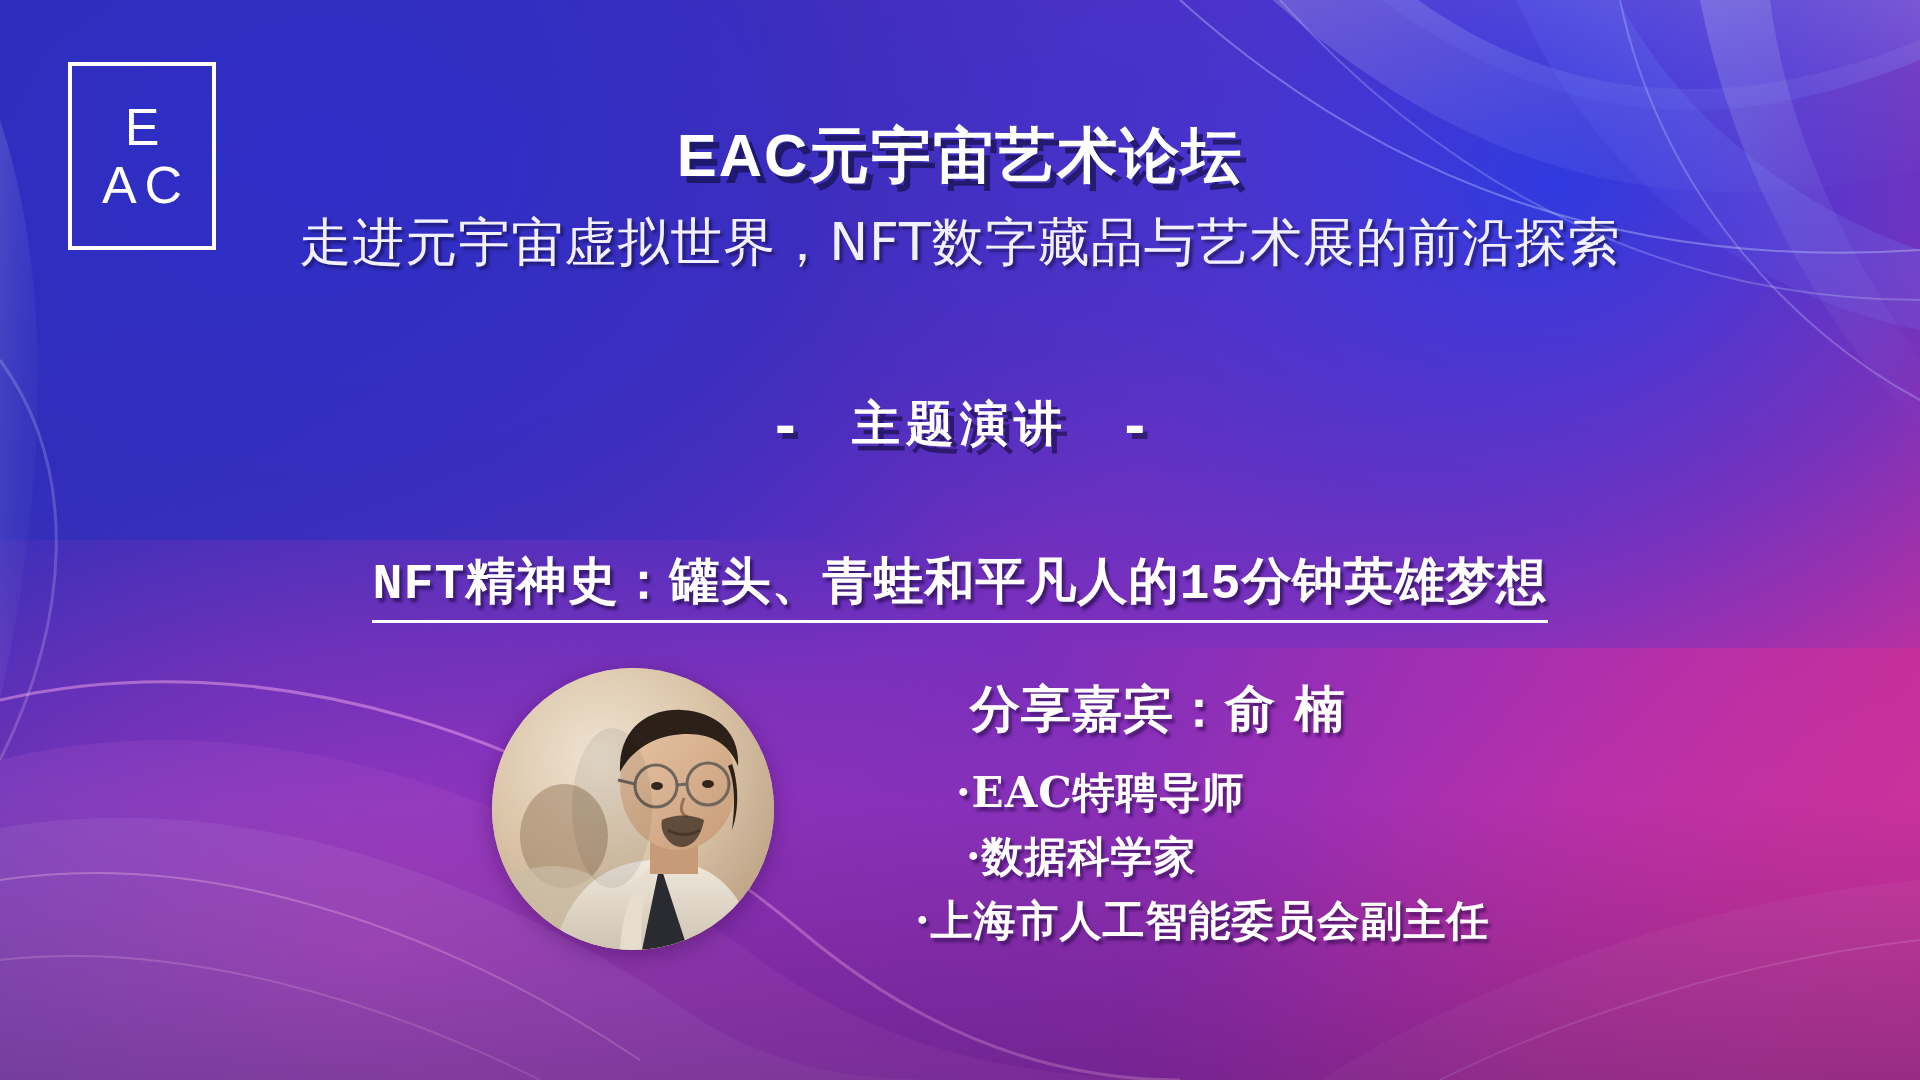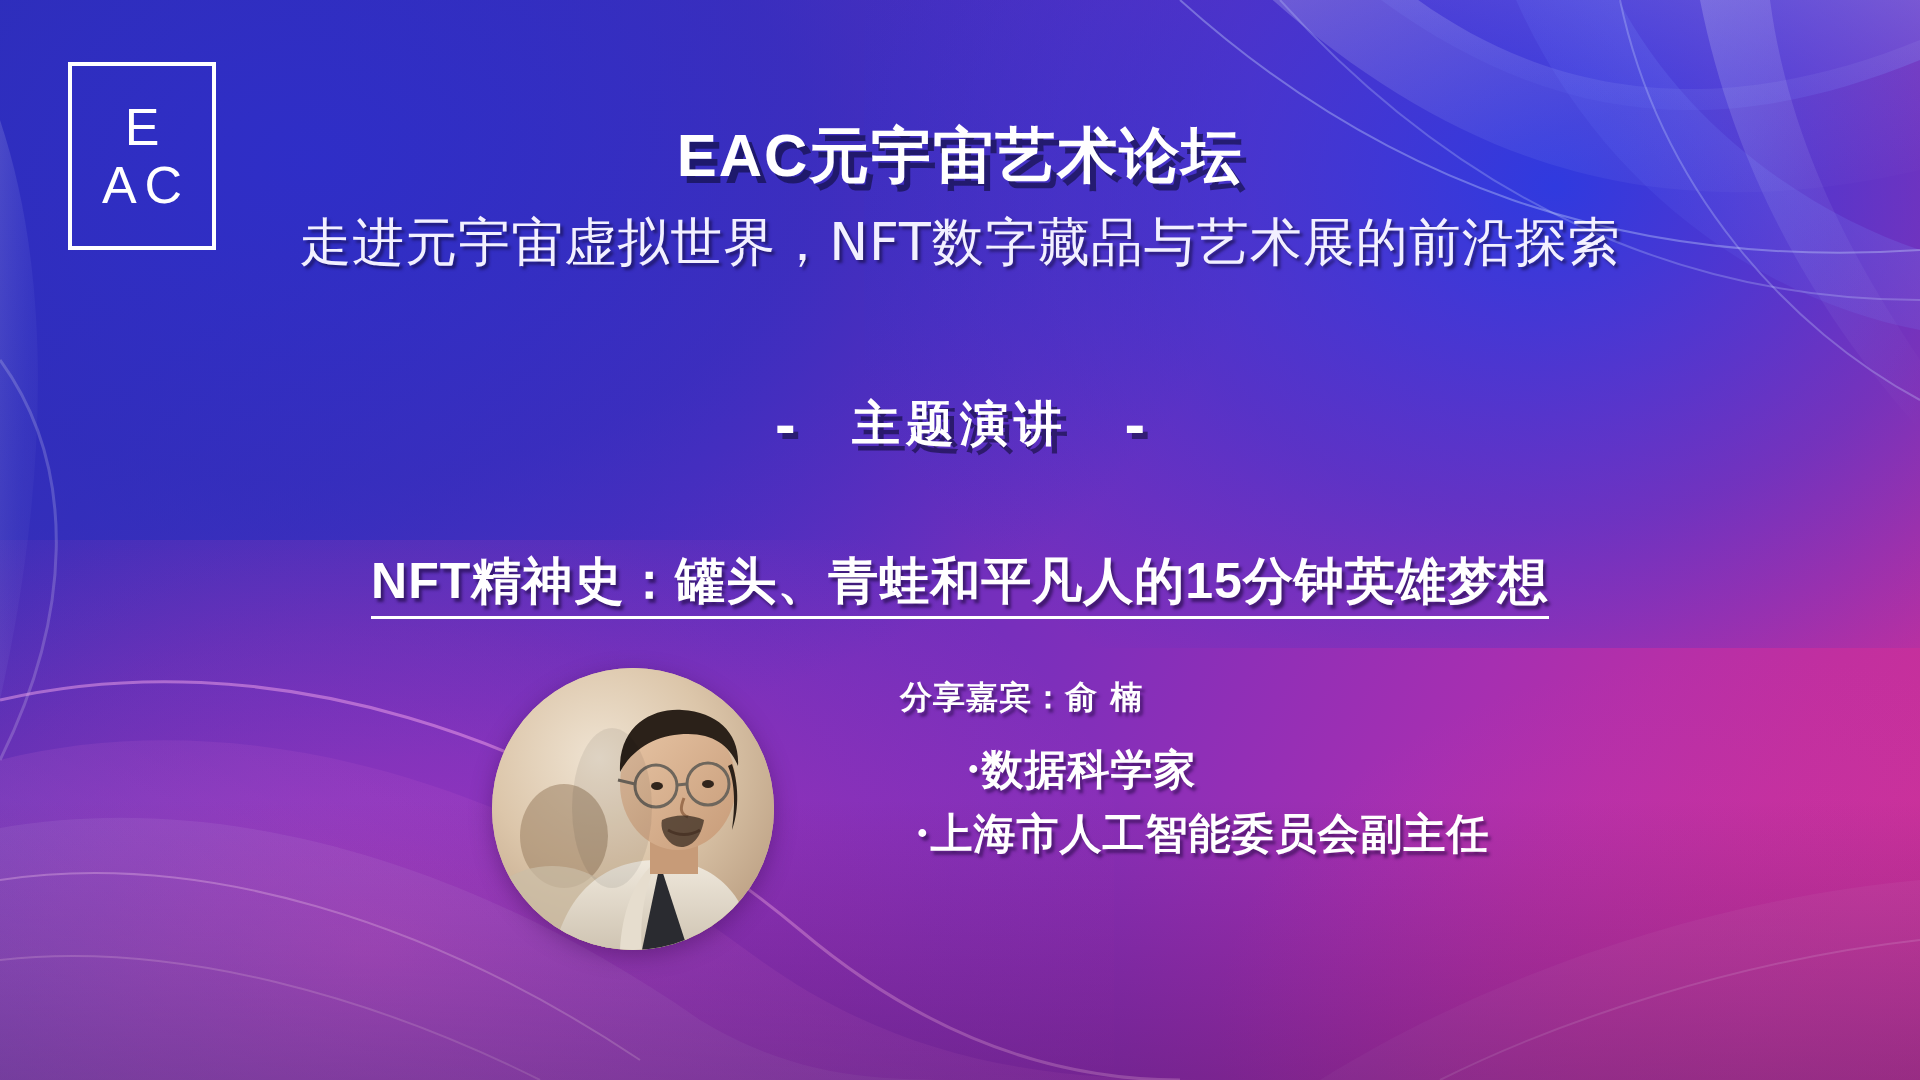--- a/index.html
+++ b/index.html
@@ -172,21 +172,21 @@
     text-shadow: 6px 7px 0 rgba(10,10,40,0.55);
   }
 
   
   .talk-title {
     position: absolute;
     left: 0;
     right: 0;
     top: 548px;
     text-align: center;
-    font-family: Liberation Sans, sans-serif;
+    font-family: Liberation Mono, monospace;
     font-weight: 700;
     font-size: 50px;
     color: #ffffff;
     letter-spacing: 1px;
     white-space: nowrap;
     text-shadow: 3px 4px 3px rgba(20,5,50,0.55);
   }
   .talk-title .u {
     border-bottom: 3px solid #ffffff;
     padding-bottom: 7px;
@@ -210,22 +210,23 @@
     position: absolute;
     left: 900px;
     top: 676px;
     width: 760px;
     color: #ffffff;
     font-family: "DejaVu Serif", "Liberation Serif", serif;
     font-weight: 700;
     text-shadow: 3px 4px 3px rgba(25,5,55,0.5);
   }
   .speaker-name {
-    font-size: 32px;
+    font-size: 50px;
     letter-spacing: 1px;
+    margin-left: 70px;
     white-space: nowrap;
   }
   .speaker-bullets {
     list-style: none;
     margin: 18px 0 0 0;
     padding: 0;
   }
   .speaker-bullets li {
     font-size: 42px;
     line-height: 1.52;
@@ -356,18 +357,19 @@
       <path d="M176,162 C186,168 198,168 208,162" stroke="#7d4f3a" stroke-width="3" fill="none"></path>
       <path d="M170,152 C182,146 200,146 212,152 C208,176 192,184 180,176 C172,170 168,160 170,152 Z" fill="#3a2c22" opacity="0.75"></path>
 
       <ellipse cx="120" cy="140" rx="40" ry="80" fill="#000" opacity="0.07"></ellipse>
     </svg>
   </div>
 
   <div class="speaker-info">
     <div class="speaker-name">分享嘉宾：俞 楠</div>
     <ul class="speaker-bullets">
+      <li class="b1">·EAC特聘导师</li>
       <li class="b2">·数据科学家</li>
       <li class="b3">·上海市人工智能委员会副主任</li>
     </ul>
   </div>
 
 </div>
 
 </body></html>

